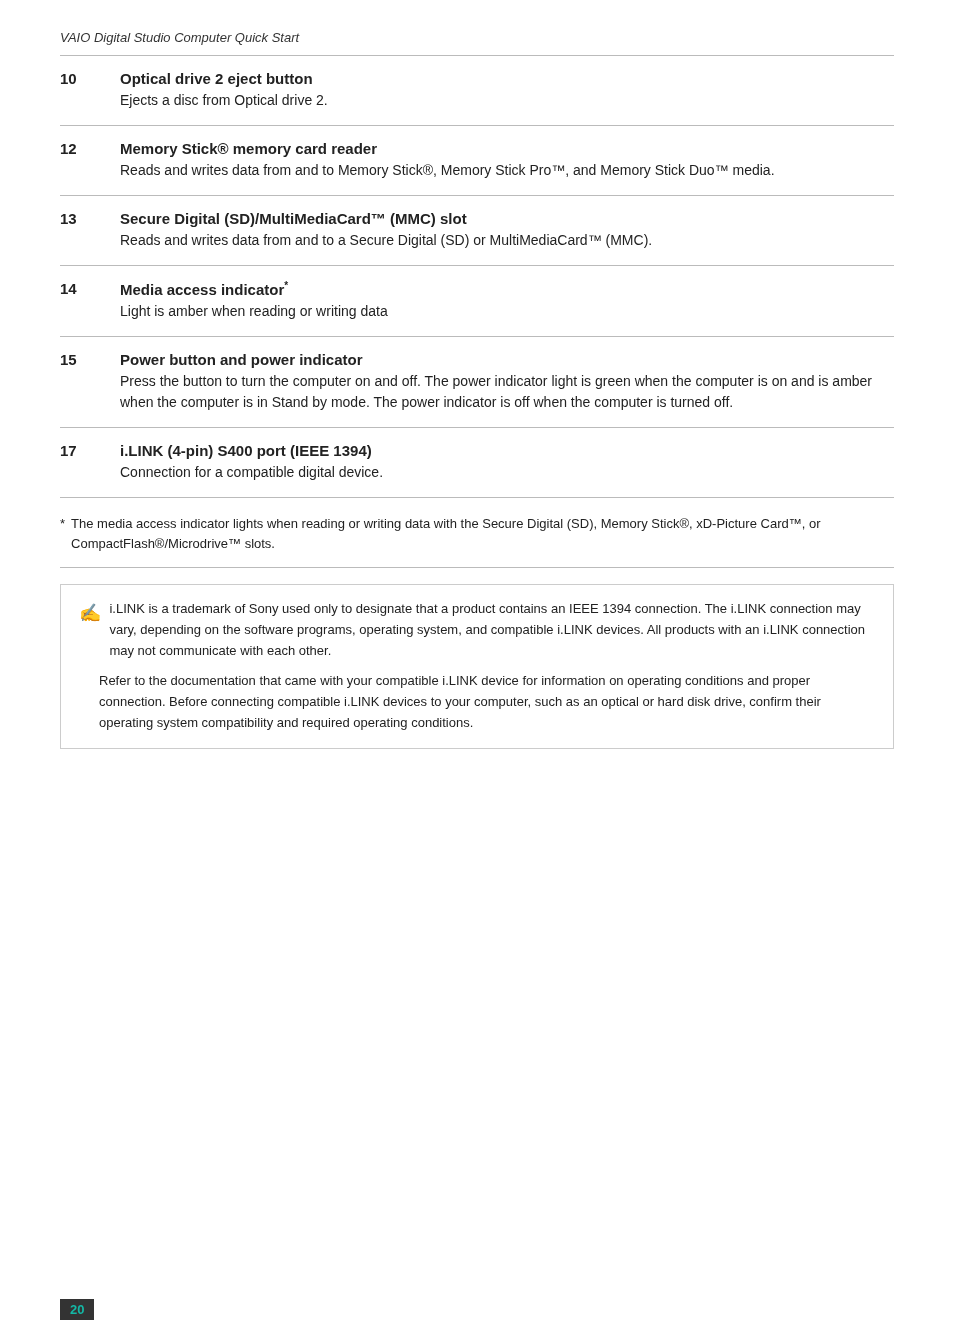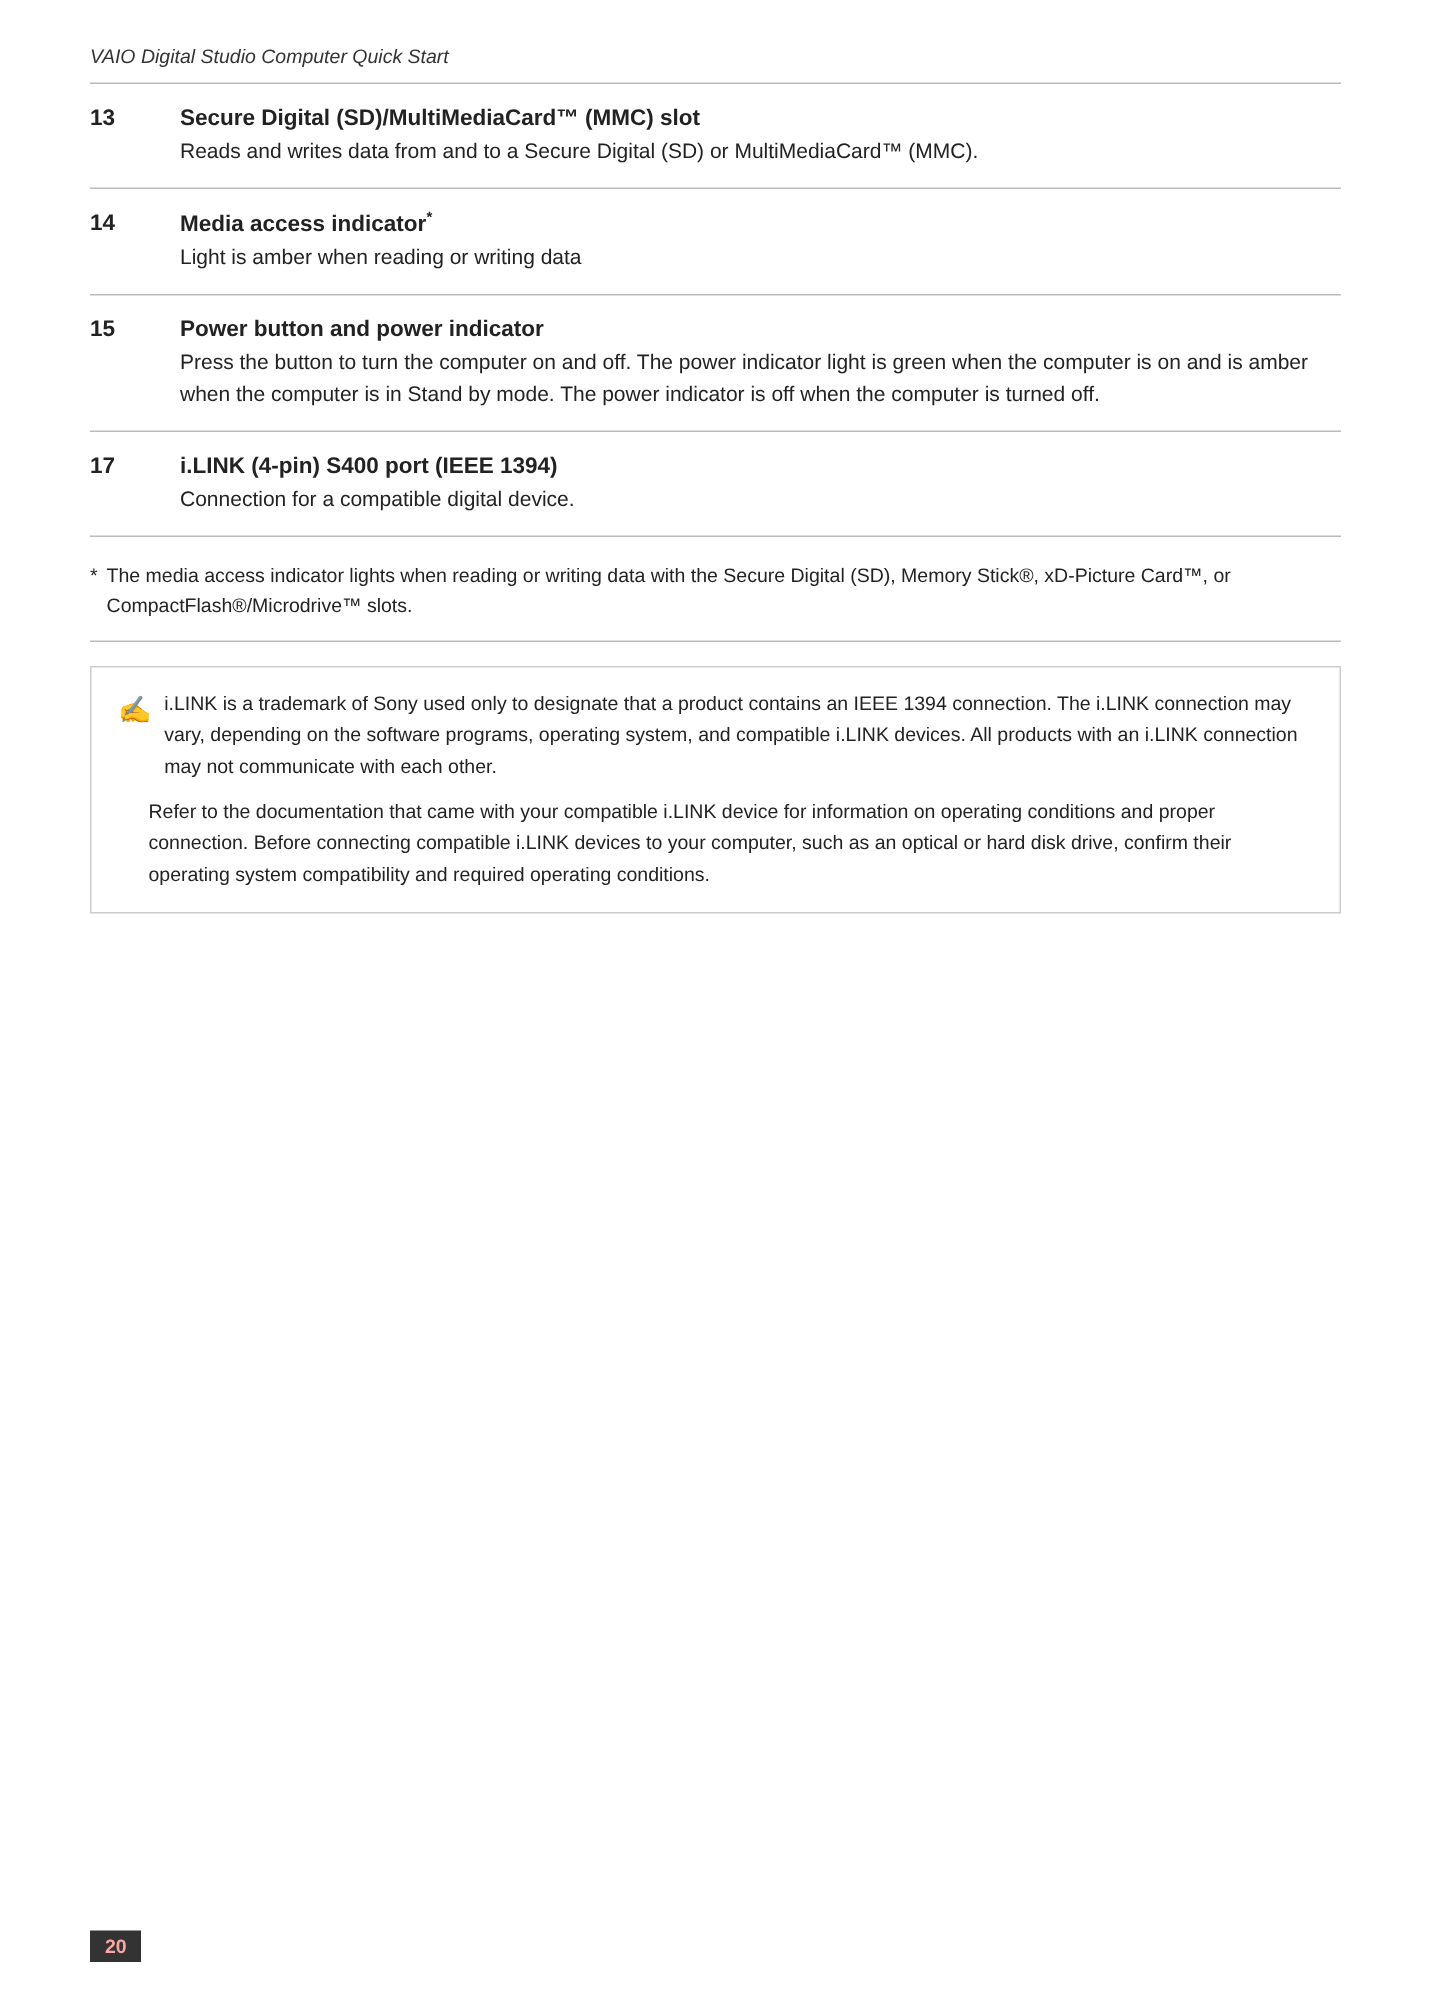--- a/index.html
+++ b/index.html
@@ -87,40 +87,48 @@
       align-items: flex-start;
       gap: 8px;
       margin-bottom: 10px;
     }
     .note-icon {
       font-size: 18px;
       flex-shrink: 0;
     }
     .page-number {
       position: absolute;
-      bottom: 32px;
+      bottom: 20px;
       left: 60px;
       background: #333;
-      color: #fca5a5;
+      color: #14b8a6;
       font-size: 13px;
       font-weight: bold;
       padding: 3px 10px;
     }
   </style>
 </head>
 <body>
 
 <div class="page">
 
   <div class="header">
     <span>VAIO Digital Studio Computer Quick Start</span>
   </div>
 
   <table class="items-table">
     <tbody id="items-body">
+        <tr>
+          <td class="item-num">10</td>
+          <td><span class="item-title">Optical drive 2 eject button</span><span class="item-desc">Ejects a disc from Optical drive 2.</span></td>
+        </tr>
+        <tr>
+          <td class="item-num">12</td>
+          <td><span class="item-title">Memory Stick® memory card reader</span><span class="item-desc">Reads and writes data from and to Memory Stick®, Memory Stick Pro™, and Memory Stick Duo™ media.</span></td>
+        </tr>
         <tr>
           <td class="item-num">13</td>
           <td><span class="item-title">Secure Digital (SD)/MultiMediaCard™ (MMC) slot</span><span class="item-desc">Reads and writes data from and to a Secure Digital (SD) or MultiMediaCard™ (MMC).</span></td>
         </tr>
         <tr>
           <td class="item-num">14</td>
           <td><span class="item-title">Media access indicator<sup>*</sup></span><span class="item-desc">Light is amber when reading or writing data</span></td>
         </tr>
         <tr>
           <td class="item-num">15</td>

